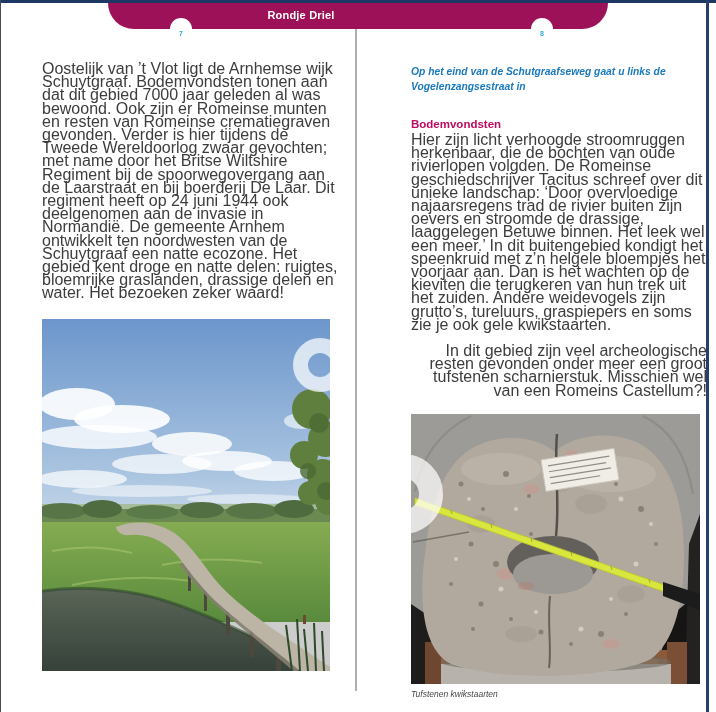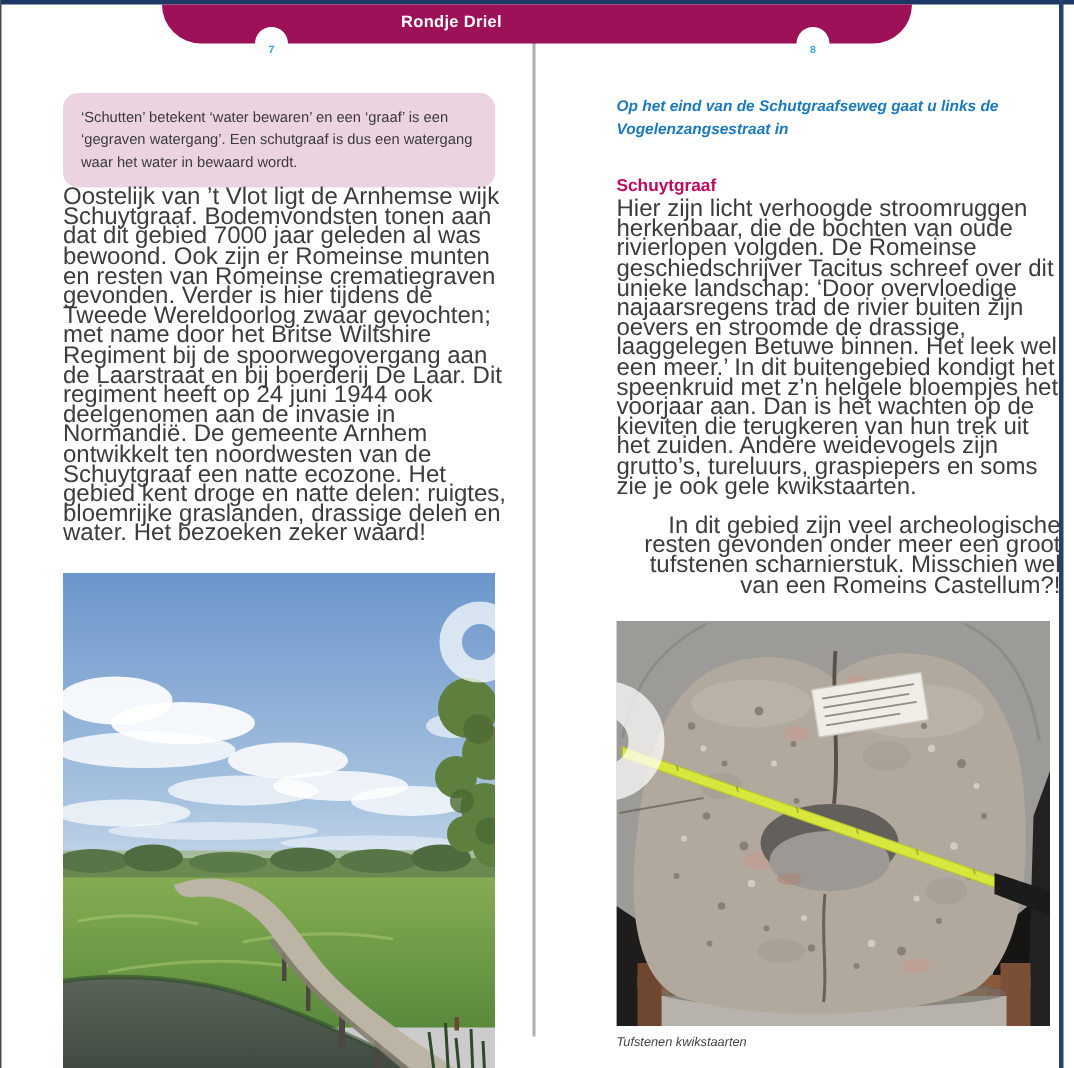--- a/index.html
+++ b/index.html
@@ -52,23 +52,20 @@
   <div class="header-band"></div>
   <div class="header-title">Rondje Driel</div>
   <div class="page-circle pc-left">
     <span>7</span>
   </div>
   <div class="page-circle pc-right">
     <span>8</span>
   </div>
 
   <div class="page page-left">
-    <div class="infobox">
-      <p>‘Schutten’ betekent ‘water bewaren’ en een ‘graaf’ is een ‘gegraven watergang’. Een schutgraaf is dus een watergang waar het water in bewaard wordt.</p>
-    </div>
     <p class="body">Oostelijk van ’t Vlot ligt de Arnhemse wijk Schuytgraaf. Bodemvondsten tonen aan dat dit gebied 7000 jaar geleden al was bewoond. Ook zijn er Romeinse munten en resten van Romeinse crematiegraven gevonden. Verder is hier tijdens de Tweede Wereldoorlog zwaar gevochten; met name door het Britse Wiltshire Regiment bij de spoorwegovergang aan de Laarstraat en bij boerderij De Laar. Dit regiment heeft op 24 juni 1944 ook deelgenomen aan de invasie in Normandië. De gemeente Arnhem ontwikkelt ten noordwesten van de Schuytgraaf een natte ecozone. Het gebied kent droge en natte delen: ruigtes, bloemrijke graslanden, drassige delen en water. Het bezoeken zeker waard!</p>
 
     <svg class="photo photo-left" viewBox="0 0 288 352">
       <defs>
         <linearGradient id="sky" x1="0" y1="0" x2="0" y2="1">
           <stop offset="0" stop-color="#6C96CC"></stop>
             <stop offset="0.75" stop-color="#A9C4E0"></stop>
             <stop offset="1" stop-color="#C9D8EA"></stop>
         </linearGradient>
         <linearGradient id="grass" x1="0" y1="0" x2="0" y2="1">
@@ -142,21 +139,21 @@
         <circle cx="277" cy="104" r="10"></circle>
           <circle cx="266" cy="152" r="8"></circle>
           <circle cx="284" cy="172" r="9"></circle>
       </g>
       <circle cx="278" cy="46" r="19.5" fill="none" stroke="rgba(255,255,255,0.72)" stroke-width="15"></circle>
     </svg>
   </div>
 
   <div class="page page-right">
     <p class="route">Op het eind van de Schutgraafseweg gaat u links de Vogelenzangsestraat in</p>
-    <h2 class="sec" style="margin-top:24px;">Schuytgraaf</h2>
+    <h2 class="sec" style="margin-top:24px;">Bodemvondsten</h2>
     <p class="body">Hier zijn licht verhoogde stroomruggen herkenbaar, die de bochten van oude rivierlopen volgden. De Romeinse geschiedschrijver Tacitus schreef over dit unieke landschap: ‘Door overvloedige najaarsregens trad de rivier buiten zijn oevers en stroomde de drassige, laaggelegen Betuwe binnen. Het leek wel een meer.’ In dit buitengebied kondigt het speenkruid met z’n helgele bloempjes het voorjaar aan. Dan is het wachten op de kieviten die terugkeren van hun trek uit het zuiden. Andere weidevogels zijn grutto’s, tureluurs, graspiepers en soms zie je ook gele kwikstaarten.</p>
     <p class="body body2">In dit gebied zijn veel archeologische resten gevonden onder meer een groot tufstenen scharnierstuk. Misschien wel van een Romeins Castellum?!</p>
 
     <svg class="photo photo-right" viewBox="0 0 289 270">
       <rect x="0" y="0" width="289" height="270" fill="#9D9B97"></rect>
       <g stroke="#7F7D79" stroke-width="2" fill="none" opacity=".5">
         <path d="M60,2 C28,18 10,45 4,78"></path>
           <path d="M232,2 C262,16 276,44 282,80"></path>
       </g>
       <polygon points="0,190 30,210 55,270 0,270" fill="#1E1D1B"></polygon>

